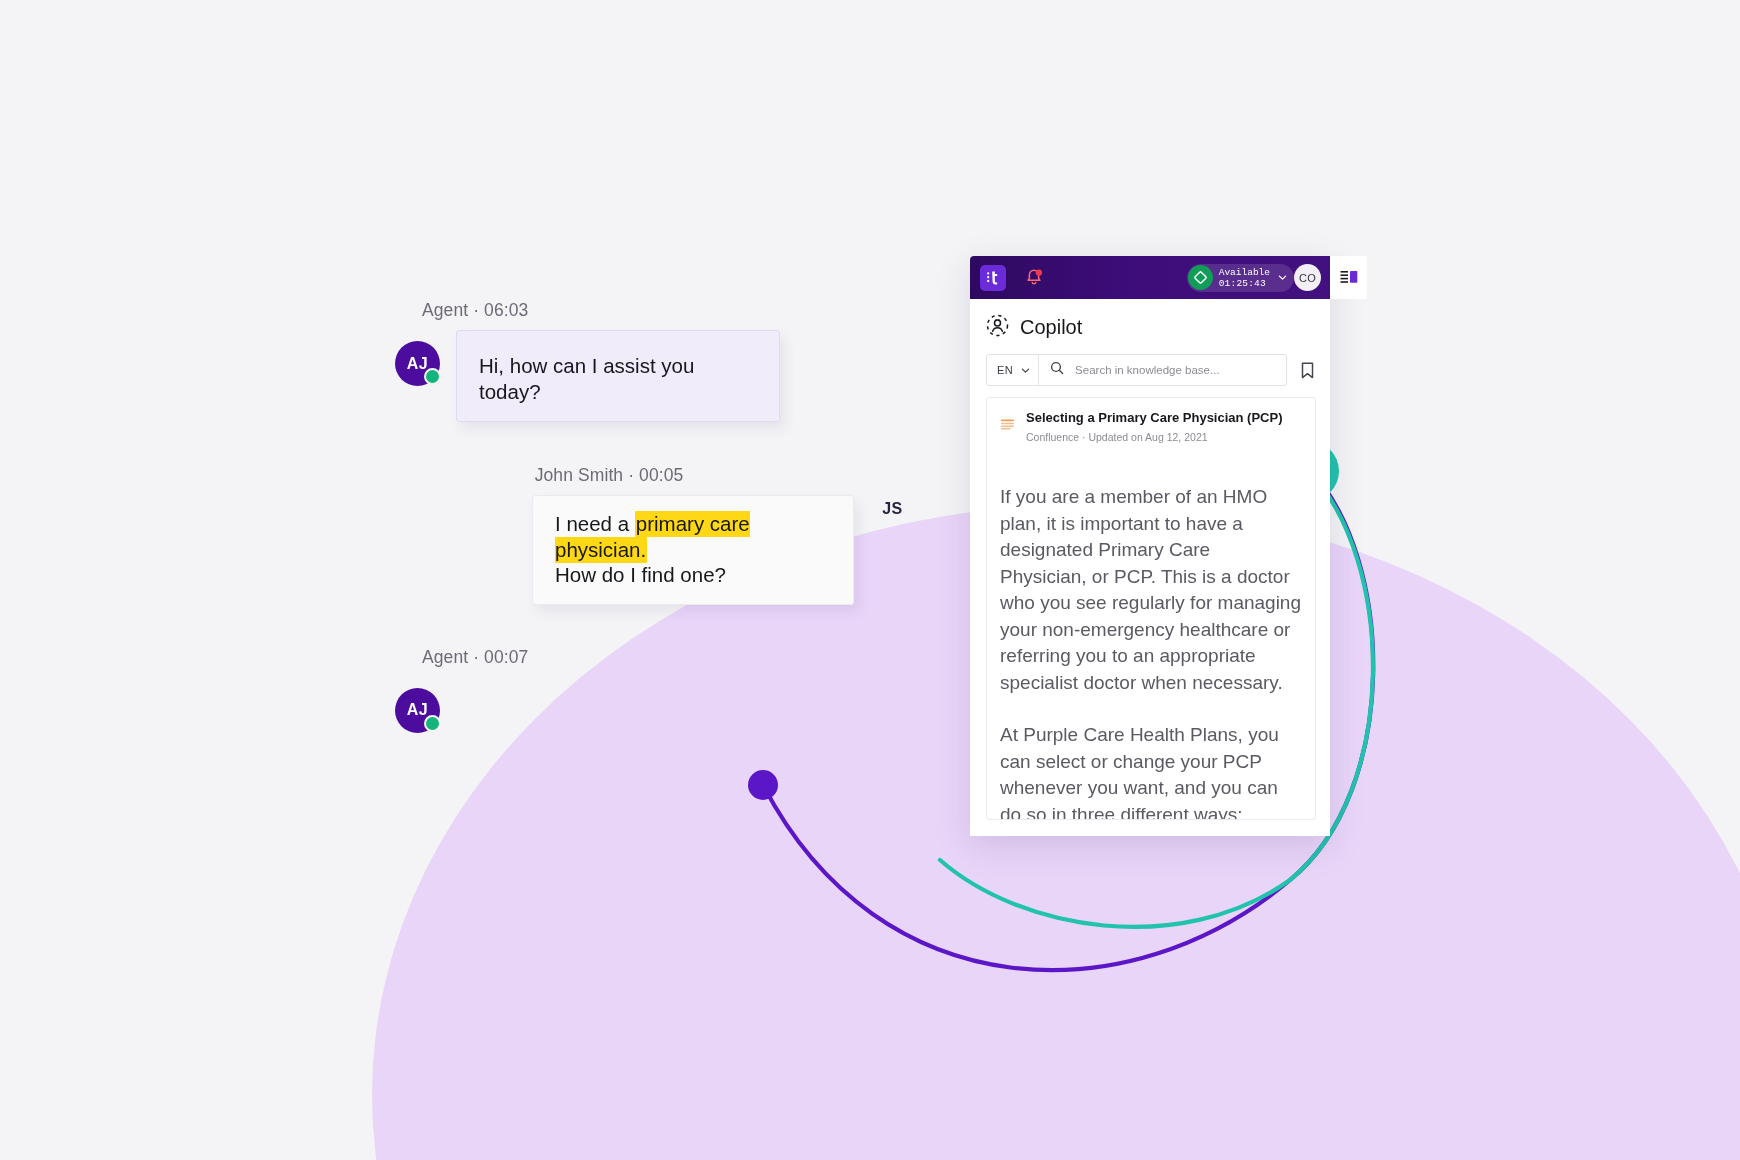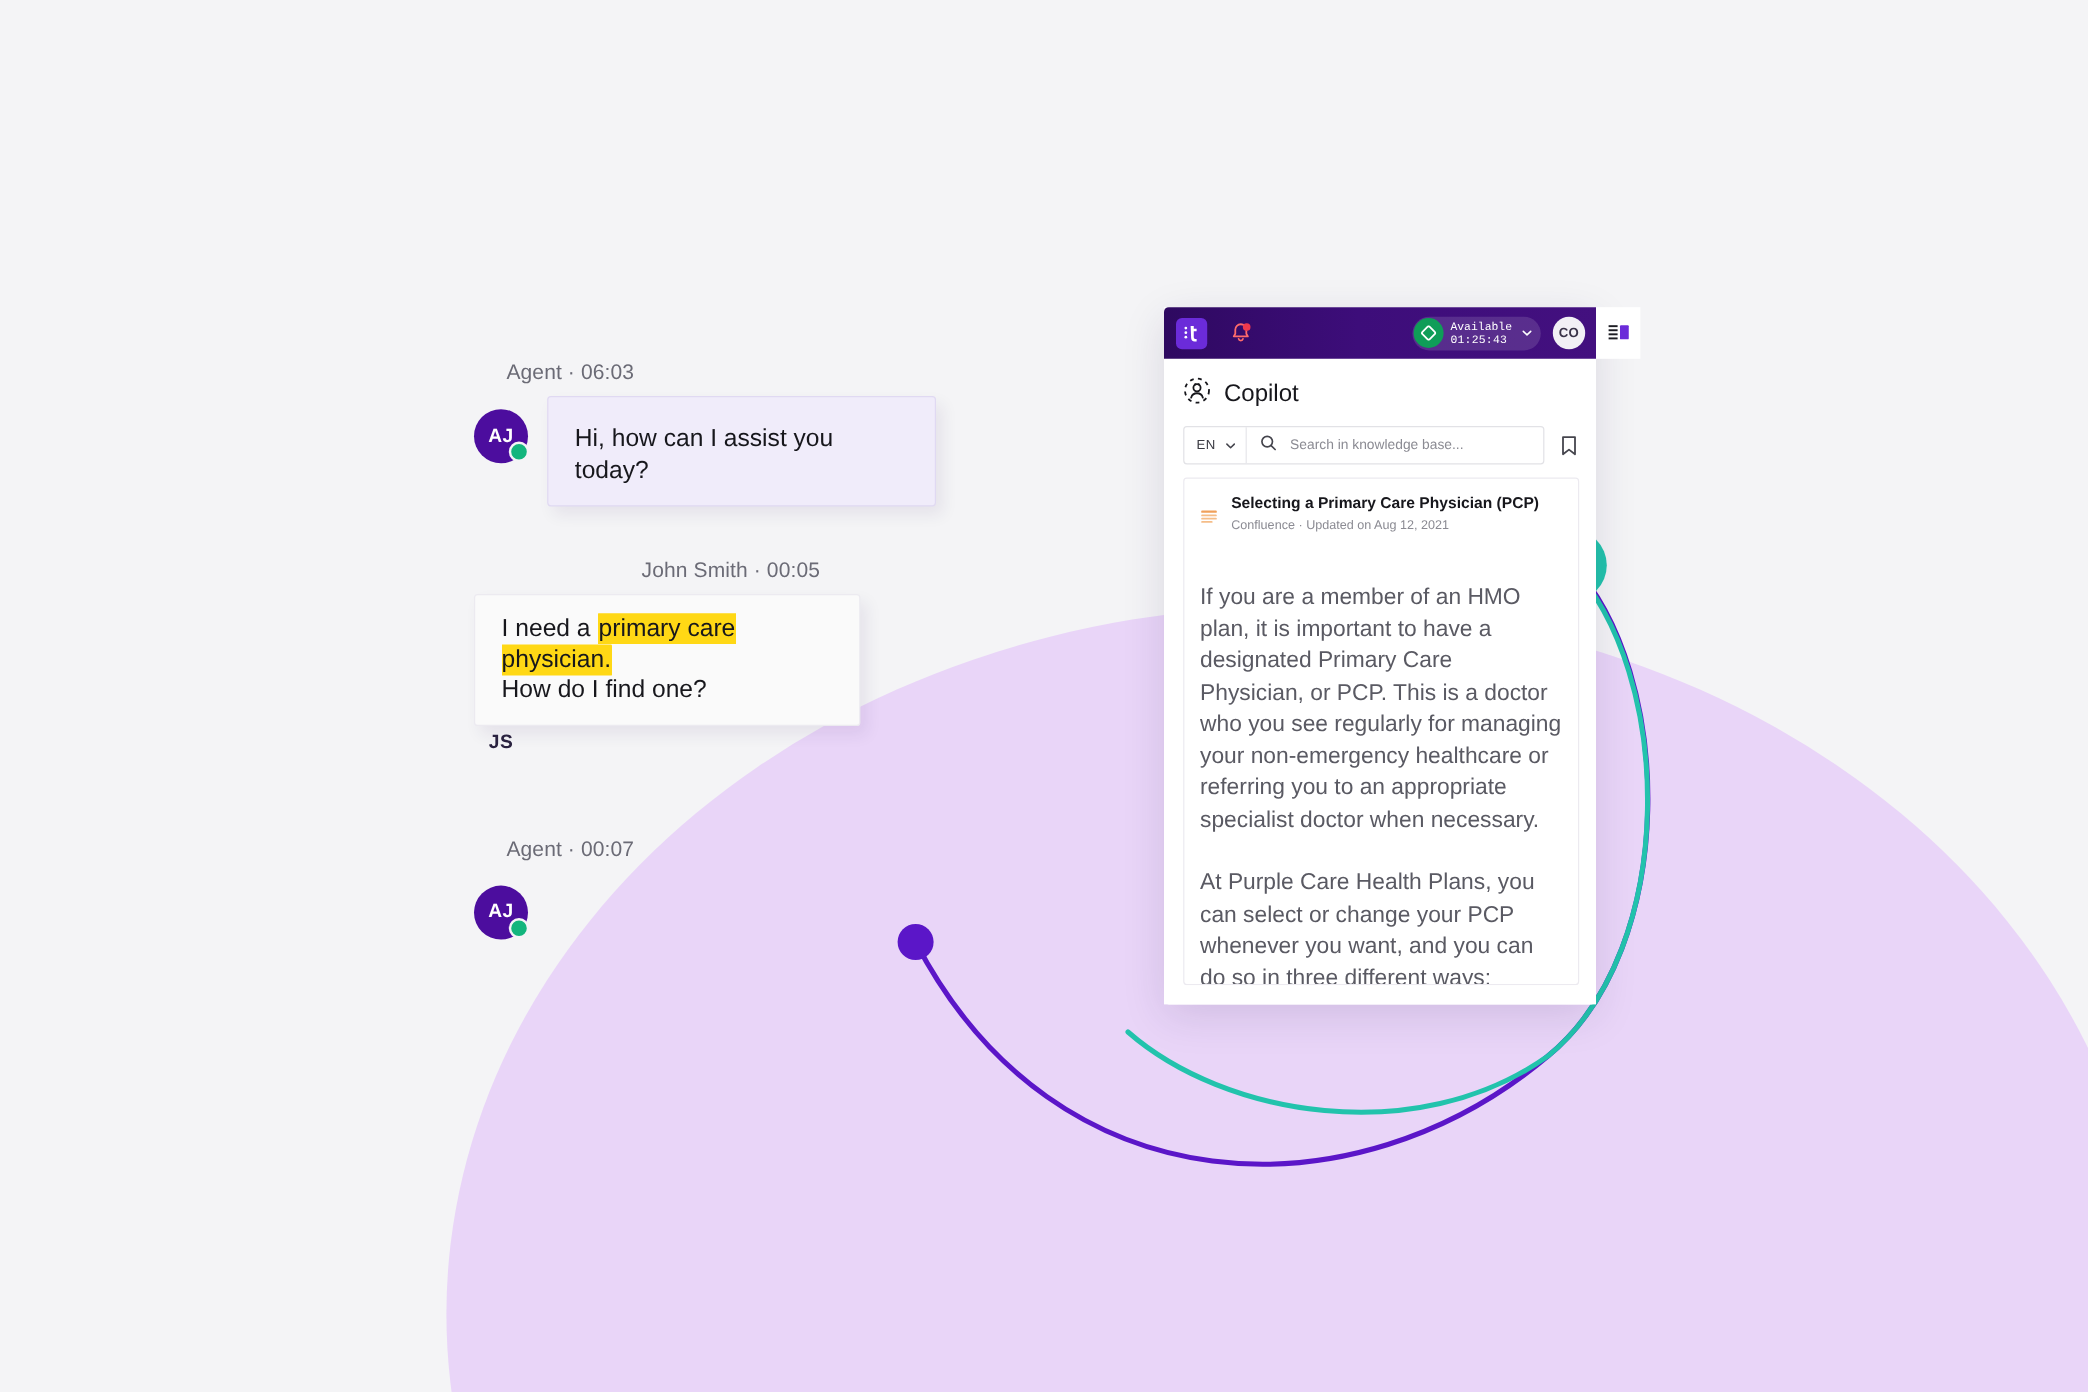--- a/index.html
+++ b/index.html
@@ -50,21 +50,21 @@
   .msg-meta {
     font-size: 17.5px;
     color: #6b6b76;
     letter-spacing: .1px;
     margin-bottom: 9px;
   }
   .msg-meta.right { text-align: center; padding-right: 92px; }
   .msg-meta.left  { padding-left: 27px; }
 
   .row { display: flex; align-items: flex-start; }
-  .row.right { justify-content: flex-end; flex-direction: column; }
+  .row.right { justify-content: flex-end; }
 
   .avatar-wrap { position: relative; width: 45px; height: 45px; flex: 0 0 45px; margin-top: 11px; }
   .avatar {
     width: 45px; height: 45px; border-radius: 50%;
     background: #4c0d9e;
     color: #fff;
     font-size: 16px; font-weight: 700;
     display: flex; align-items: center; justify-content: center;
     letter-spacing: .4px;
   }
@@ -167,23 +167,22 @@
     margin-right: 6px;
     flex: 0 0 25px;
   }
   .status-txt { color: #fff; font-size: 9.5px; line-height: 11px; }
   .status-txt .t2 { letter-spacing: .2px; }
   .chev-wrap { margin-left: 7px; display:flex; align-items:center; }
 
   .user-avatar {
     width: 27px; height: 27px; border-radius: 50%;
     background: #f2f0f5; color: #3a3348;
-    font-size: 11px; font-weight: 700;
+    font-size: 11px; font-weight: 400;
     display: flex; align-items: center; justify-content: center;
-    margin-left: 10px;
     letter-spacing: .3px;
   }
   #panel-toggle {
     position: absolute;
     left: 360px;
     top: 0;
     width: 37px;
     height: 43px;
     background: #fff;
     display: flex; align-items: center; justify-content: center;
@@ -243,21 +242,21 @@
   #article {
     margin: 11px 14px 0 16px;
     border: 1px solid #eceaf0;
     border-radius: 3px;
     background: #fff;
     padding: 12px 13px 0 13px;
     height: 423px;
     box-sizing: border-box;
     overflow: hidden;
   }
-  .art-head { display: flex; align-items: flex-end; }
+  .art-head { display: flex; align-items: center; }
   .art-doc-icon { flex: 0 0 16px; margin-top: 2px; }
   .art-head-txt { margin-left: 10px; }
   .art-title {
     font-size: 13px; font-weight: 700; color: #17171c;
     line-height: 16px;
   }
   .art-sub {
     font-size: 10.5px; color: #8b8b93;
     margin-top: 5px;
   }

